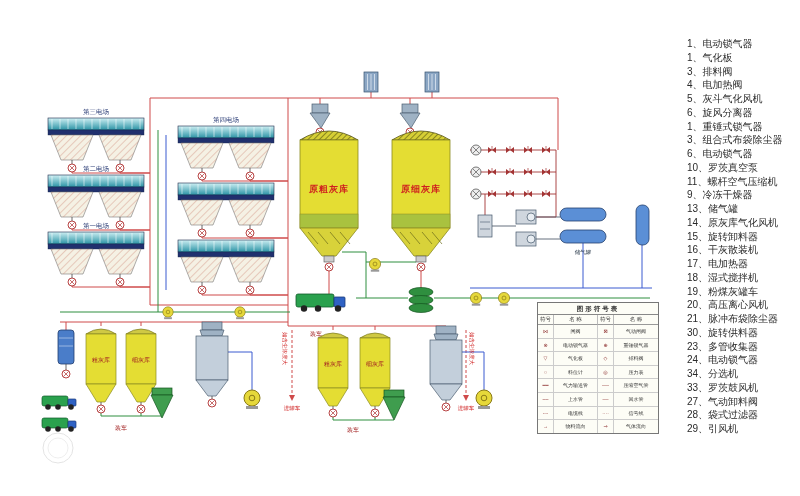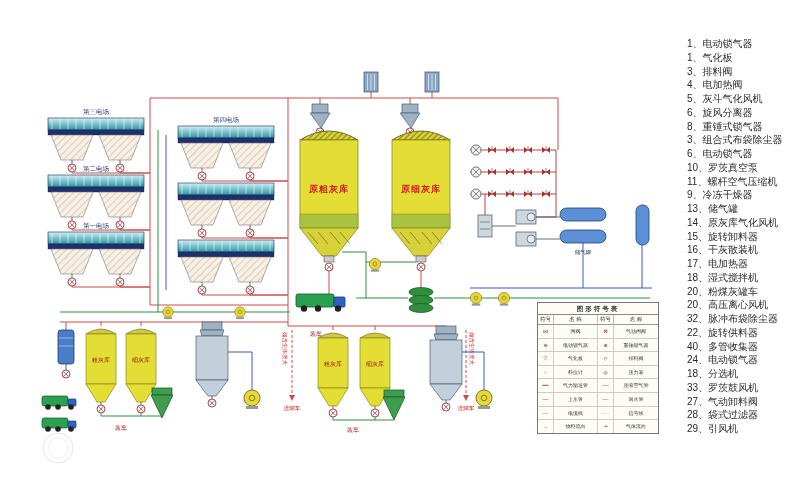--- a/index.html
+++ b/index.html
@@ -409,38 +409,38 @@
   </div>
 
   <div class="legend">
 
   <div class="legend-item">1、电动锁气器</div>
       <div class="legend-item">1、气化板</div>
       <div class="legend-item">3、排料阀</div>
       <div class="legend-item">4、电加热阀</div>
       <div class="legend-item">5、灰斗气化风机</div>
       <div class="legend-item">6、旋风分离器</div>
-      <div class="legend-item">8、重锤式锁气器</div>
+      <div class="legend-item">1、重锤式锁气器</div>
       <div class="legend-item">3、组合式布袋除尘器</div>
       <div class="legend-item">6、电动锁气器</div>
       <div class="legend-item">10、罗茨真空泵</div>
       <div class="legend-item">11、螺杆空气压缩机</div>
       <div class="legend-item">9、冷冻干燥器</div>
       <div class="legend-item">13、储气罐</div>
       <div class="legend-item">14、原灰库气化风机</div>
       <div class="legend-item">15、旋转卸料器</div>
       <div class="legend-item">16、干灰散装机</div>
       <div class="legend-item">17、电加热器</div>
       <div class="legend-item">18、湿式搅拌机</div>
-      <div class="legend-item">20、粉煤灰罐车</div>
+      <div class="legend-item">19、粉煤灰罐车</div>
       <div class="legend-item">20、高压离心风机</div>
-      <div class="legend-item">32、脉冲布袋除尘器</div>
-      <div class="legend-item">22、旋转供料器</div>
-      <div class="legend-item">40、多管收集器</div>
+      <div class="legend-item">21、脉冲布袋除尘器</div>
+      <div class="legend-item">30、旋转供料器</div>
+      <div class="legend-item">23、多管收集器</div>
       <div class="legend-item">24、电动锁气器</div>
-      <div class="legend-item">18、分选机</div>
+      <div class="legend-item">34、分选机</div>
       <div class="legend-item">33、罗茨鼓风机</div>
       <div class="legend-item">27、气动卸料阀</div>
       <div class="legend-item">28、袋式过滤器</div>
       <div class="legend-item">29、引风机</div>
     </div>
 
 </div>
 
 </body></html>

